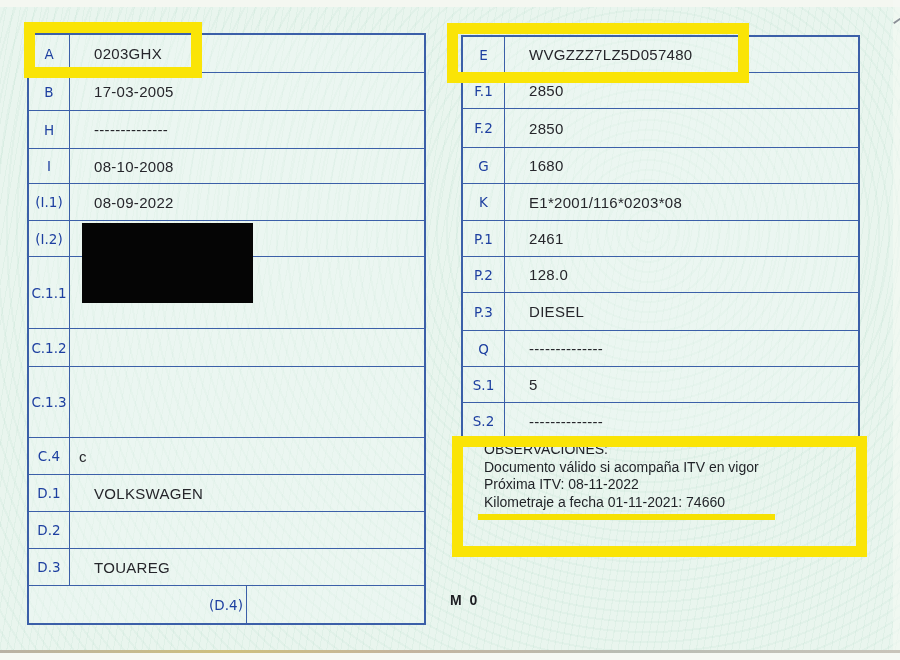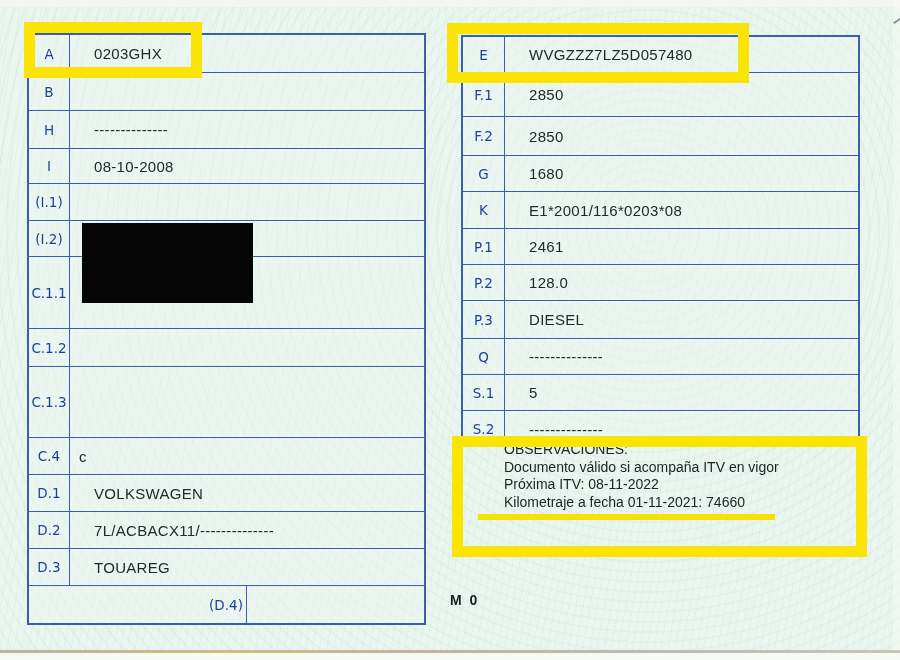--- a/index.html
+++ b/index.html
@@ -47,21 +47,21 @@
   .redaction{position:absolute;left:82px;top:223px;width:171px;height:80px;background:#050505;}
 
   
   .hl{position:absolute;box-sizing:border-box;border:11px solid #fae406;}
   .hl-a{left:24px;top:22px;width:178px;height:56px;}
   .hl-e{left:447px;top:23px;width:302px;height:60px;}
   .hl-obs{left:452px;top:436px;width:415px;height:121px;}
   .hl-underline{position:absolute;left:478px;top:514px;width:297px;height:6px;background:#f6e102;}
 
   
-  .obs{position:absolute;left:504px;top:441px;color:#1f2126;font-size:14px;line-height:17.5px;}
+  .obs{position:absolute;left:484px;top:441px;color:#1f2126;font-size:14px;line-height:17.5px;}
   .obs div{white-space:nowrap;}
 
   .footer-mark{position:absolute;left:450px;top:592px;color:#1c1d22;font-size:14px;font-weight:600;letter-spacing:2px;}
 
   .artifact{position:absolute;left:893px;top:20px;width:8px;height:2px;background:#8a8f96;transform:rotate(-35deg);}
 </style>
 </head>
 <body>
 
 <div class="scan">
@@ -69,31 +69,33 @@
   <div class="edge-top"></div>
   <div class="edge-right"></div>
 
   <div class="vtable t-left">
     <div class="row" style="height:38px">
       <div class="cell lbl">A</div>
       <div class="cell val">0203GHX</div>
     </div>
     <div class="row" style="height:38px">
       <div class="cell lbl">B</div>
+      <div class="cell val">17-03-2005</div>
     </div>
     <div class="row" style="height:38px">
       <div class="cell lbl">H</div>
       <div class="cell val">--------------</div>
     </div>
     <div class="row" style="height:35px">
       <div class="cell lbl">I</div>
       <div class="cell val">08-10-2008</div>
     </div>
     <div class="row" style="height:37px">
       <div class="cell lbl">(I.1)</div>
+      <div class="cell val">08-09-2022</div>
     </div>
     <div class="row" style="height:36px">
       <div class="cell lbl">(I.2)</div>
       <div class="cell val"></div>
     </div>
     <div class="row" style="height:72px">
       <div class="cell lbl">C.1.1</div>
       <div class="cell val"></div>
     </div>
     <div class="row" style="height:38px">
@@ -107,37 +109,36 @@
     <div class="row" style="height:37px">
       <div class="cell lbl">C.4</div>
       <div class="cell val tight">c</div>
     </div>
     <div class="row" style="height:37px">
       <div class="cell lbl">D.1</div>
       <div class="cell val">VOLKSWAGEN</div>
     </div>
     <div class="row" style="height:37px">
       <div class="cell lbl">D.2</div>
-      <div class="cell val">7L/ACBACX11/--------------</div>
     </div>
     <div class="row" style="height:37px">
       <div class="cell lbl">D.3</div>
       <div class="cell val">TOUAREG</div>
     </div>
     <div class="row" style="height:37px">
       <div class="cell lbl">(D.4)</div>
     </div>
   </div>
 
   <div class="vtable t-right">
     <div class="row" style="height:36px">
       <div class="cell lbl">E</div>
       <div class="cell val">WVGZZZ7LZ5D057480</div>
     </div>
-    <div class="row" style="height:44px">
+    <div class="row" style="height:36px">
       <div class="cell lbl">F.1</div>
       <div class="cell val">2850</div>
     </div>
     <div class="row" style="height:39px">
       <div class="cell lbl">F.2</div>
       <div class="cell val">2850</div>
     </div>
     <div class="row" style="height:36px">
       <div class="cell lbl">G</div>
       <div class="cell val">1680</div>

